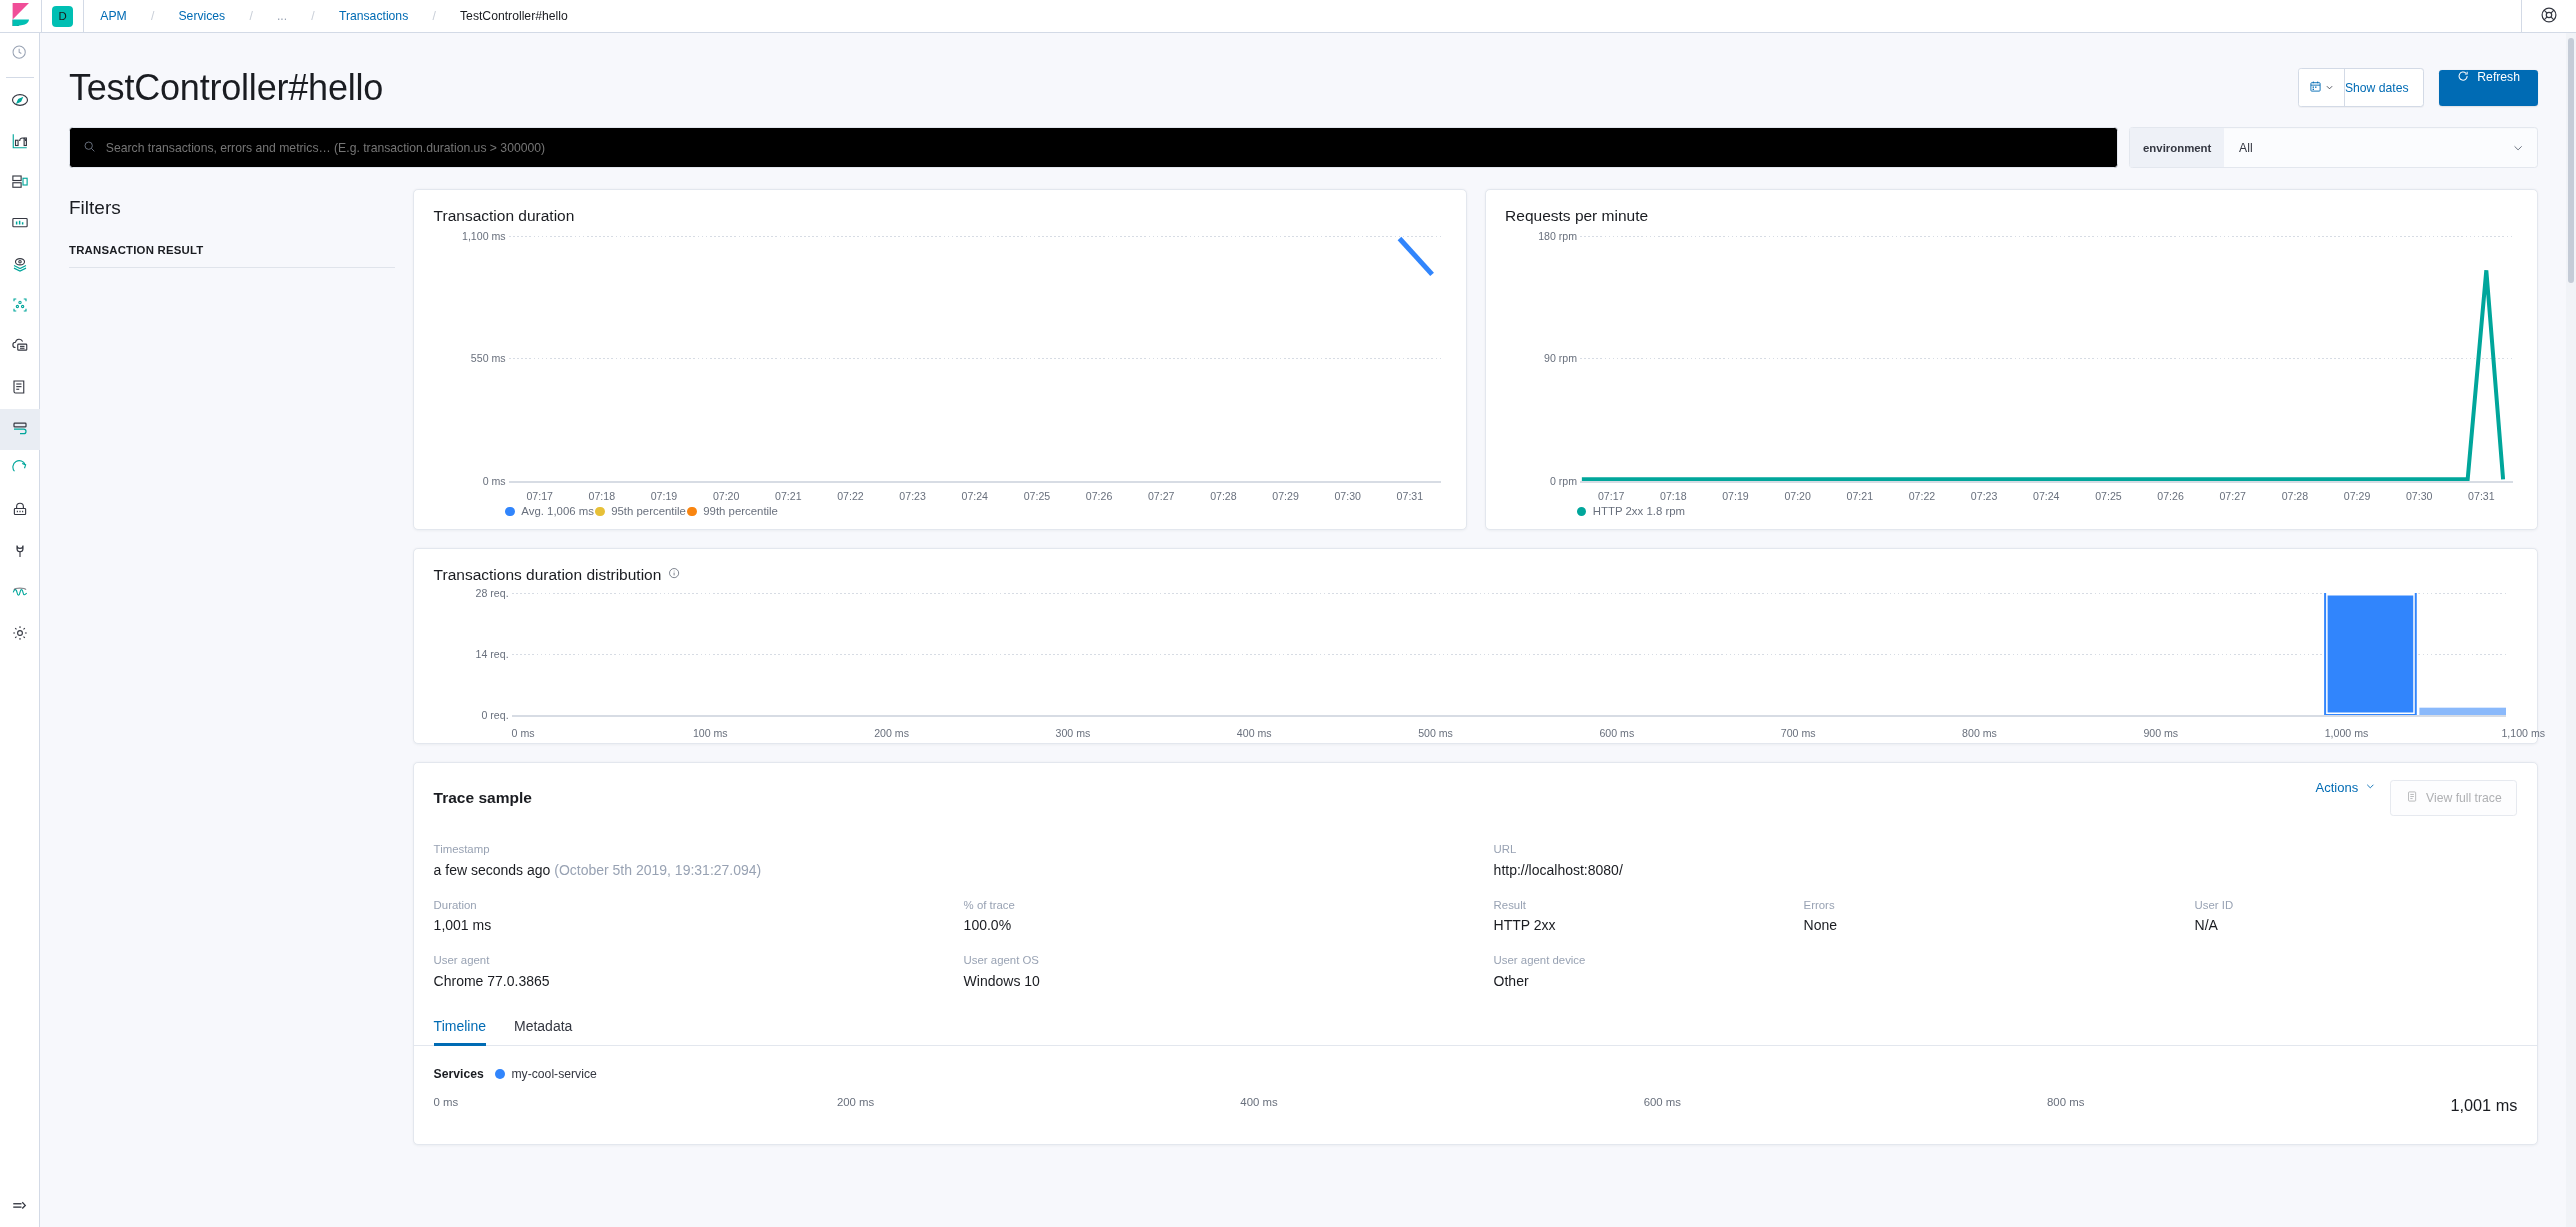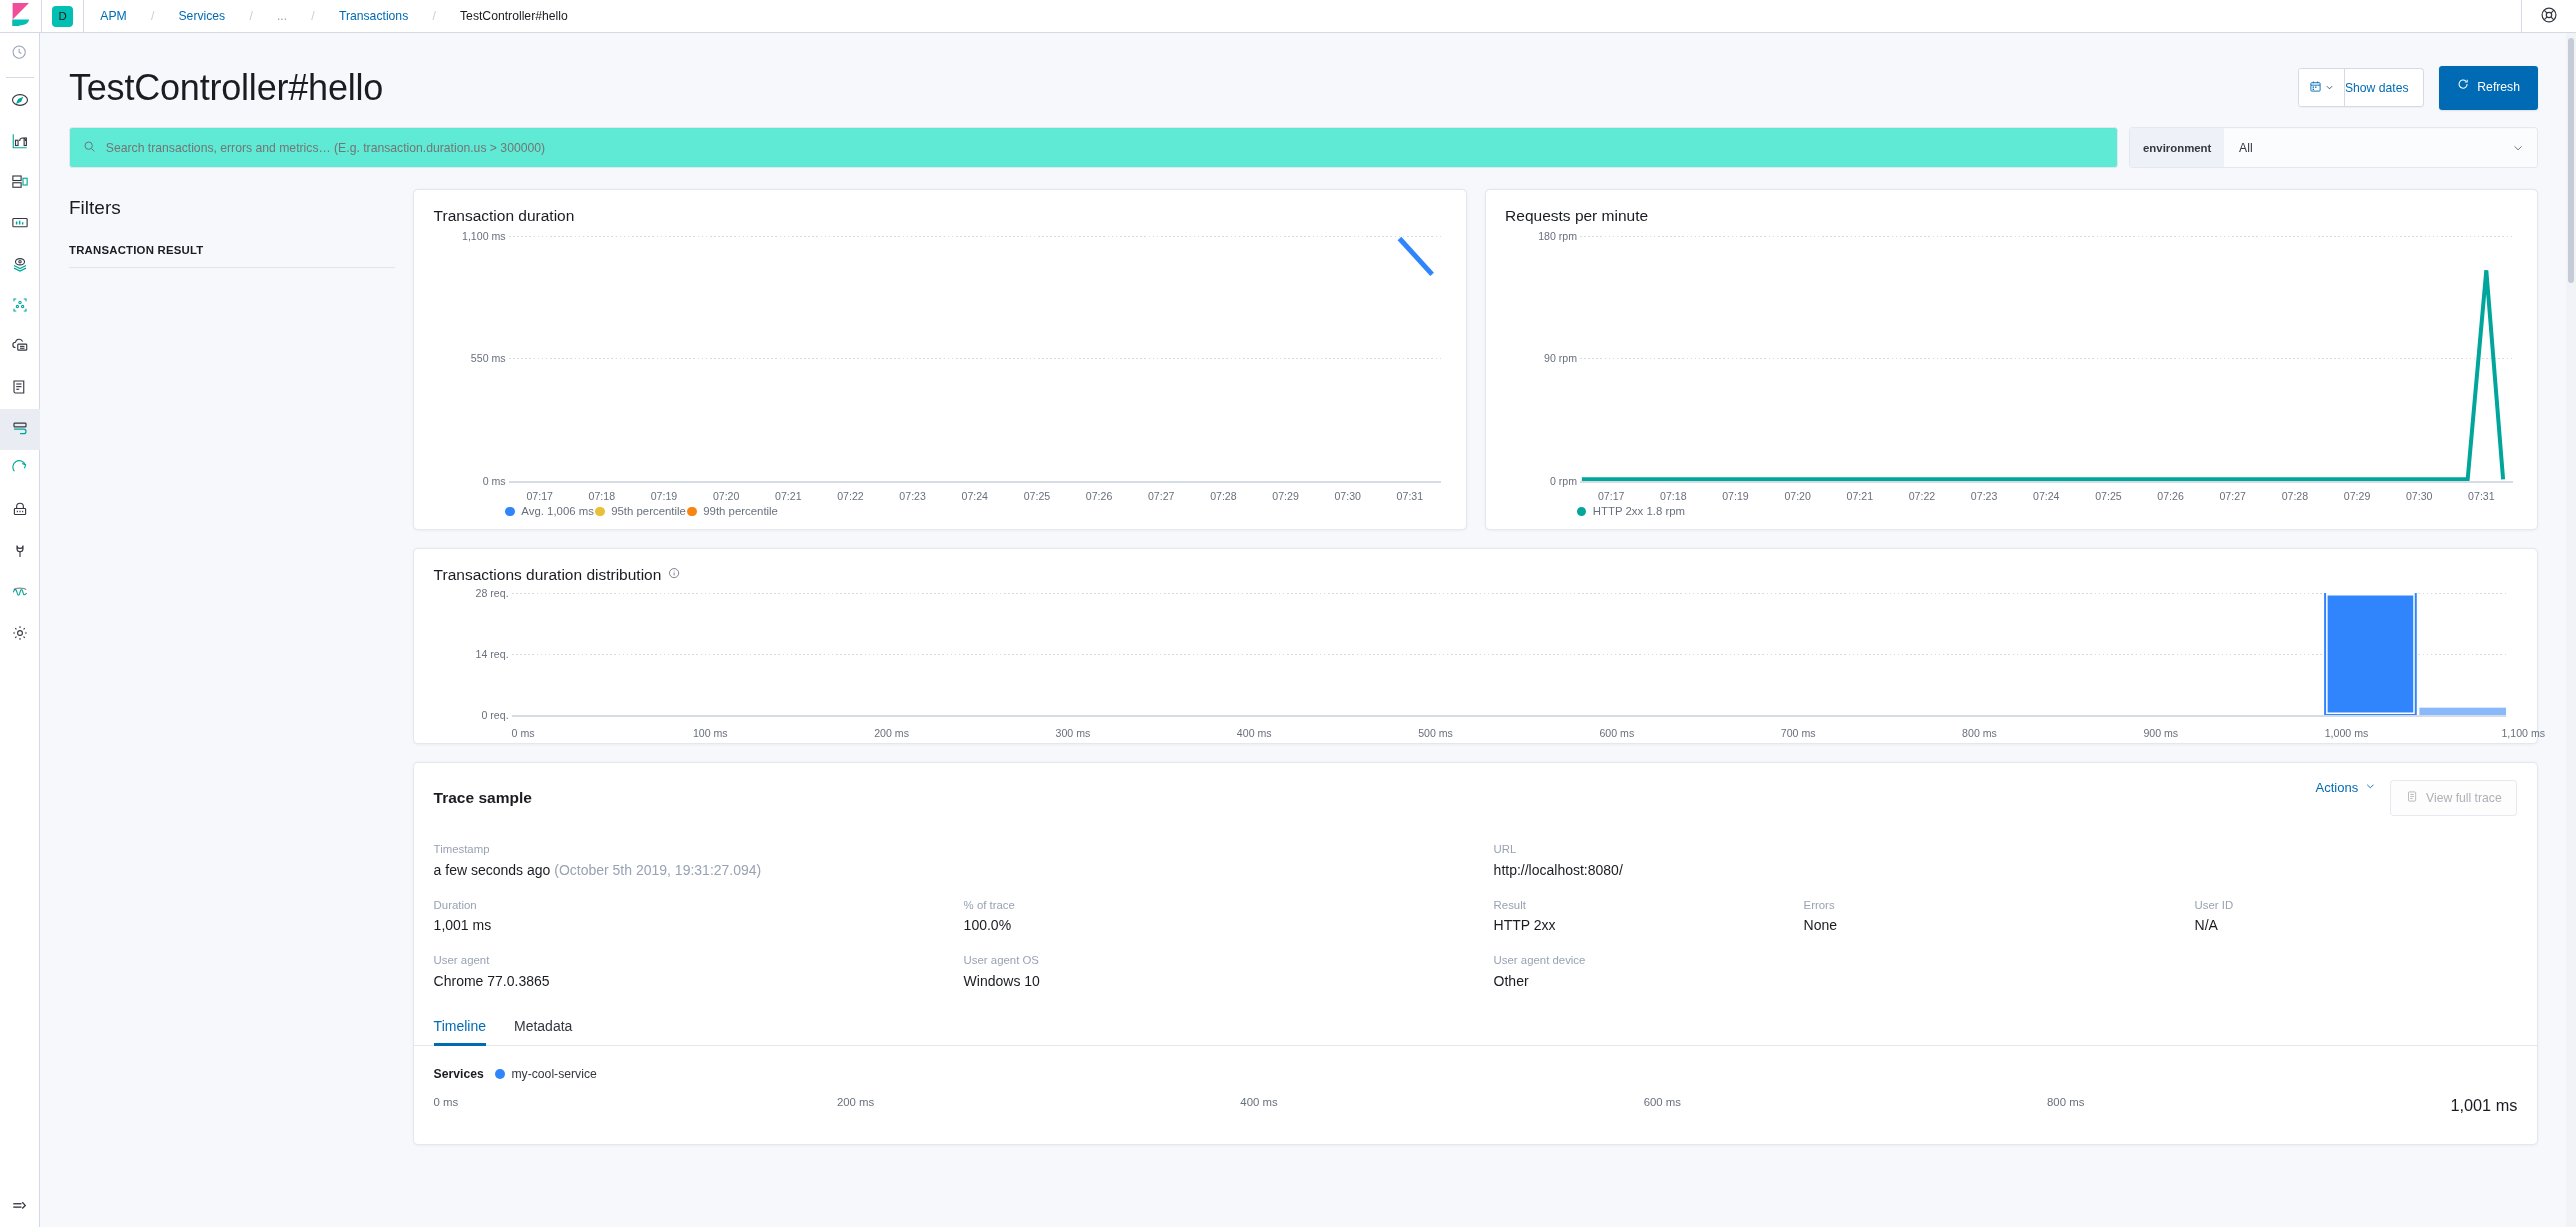--- a/index.html
+++ b/index.html
@@ -99,36 +99,36 @@
   .tp-range {
     display: flex; align-items: center;
     padding: 0 18px 0 14.7px; font-size: 12.2px; color: #1a1c21;
     min-width: 342px;
   }
   .tp-showdates {
     display: flex; align-items: center; padding-right: 14.7px;
     font-size: 12.2px; color: #006bb4;
   }
   .refresh-btn {
-    height: 44px; background: #006bb4; color: #fff;
+    height: 36px; background: #006bb4; color: #fff;
     border: none; border-radius: 3.3px;
-    display: flex; align-items: flex-end; gap: 8.2px;
-    padding: 16px 18px; font-size: 12.2px;
+    display: flex; align-items: flex-start; gap: 8.2px;
+    padding: 0 18px; font-size: 12.2px;
     font-family: "Liberation Sans", sans-serif;
     box-shadow: 0 0.8px 1.6px rgba(0,0,0,.10);
   }
 
   
   #search-row {
     display: flex; align-items: center; gap: 11.4px;
     padding: 16.3px 38px 0 29px;
   }
   #search-box {
     flex: 1 1 auto; height: 41px;
-    background: #5eead4; border: 0.8px solid #e3e7ee; border-radius: 3.3px;
+    background: #000000; border: 0.8px solid #e3e7ee; border-radius: 3.3px;
     display: flex; align-items: center; padding: 0 13px; gap: 9.8px;
     box-shadow: inset 0 0.8px 0.8px rgba(0,0,0,.02);
   }
   #search-input {
     border: none; outline: none; background: transparent;
     font-size: 12.2px; color: #69707d; width: 100%;
     font-family: "Liberation Sans", sans-serif;
   }
   #env-select {
     width: 409px; height: 41px;

